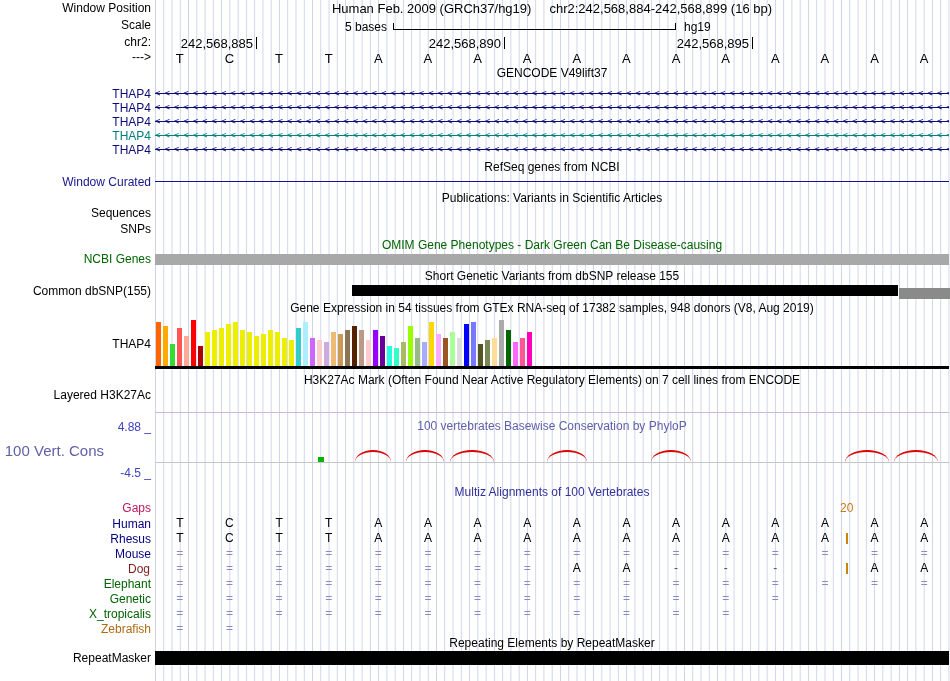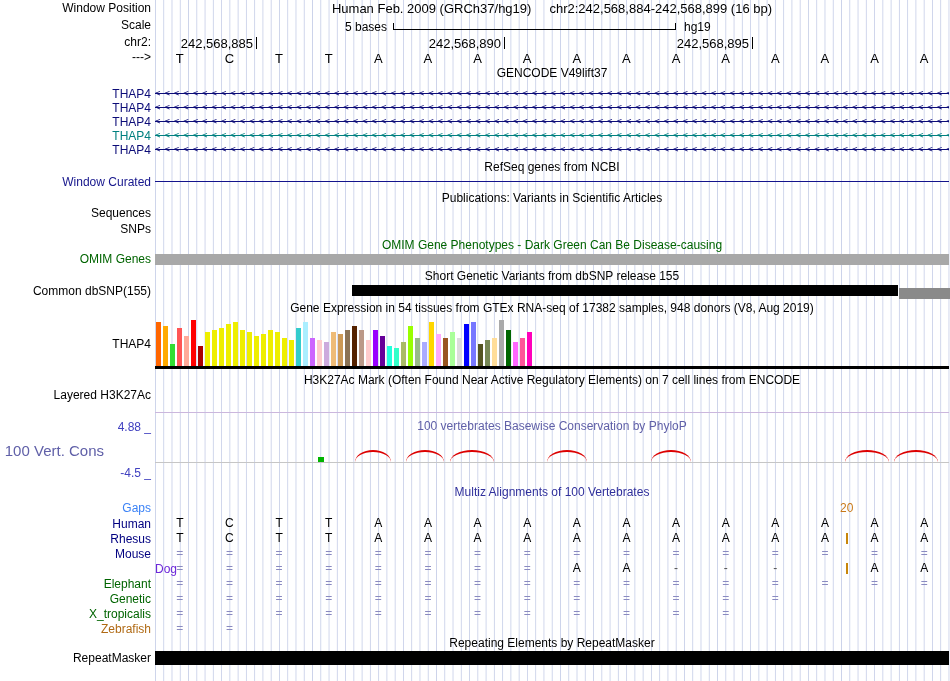--- a/index.html
+++ b/index.html
@@ -7,21 +7,21 @@
   #screen{position:relative;width:950px;height:681px;background:#fff;overflow:hidden;
     font-family:"Liberation Sans","DejaVu Sans",sans-serif;font-size:12px;color:#000}
   #grid{position:absolute;left:155px;top:0;width:795px;height:681px;
     background-image:linear-gradient(to right,#ccd3ea 1px,transparent 1px);
     background-size:8.27px 100%}
   .lbl{position:absolute;left:0;width:151px;text-align:right;white-space:nowrap;line-height:13px;font-size:12px}
   .lbl-short{position:absolute;left:0;width:104px;text-align:right;white-space:nowrap;line-height:13px;font-size:15px}
   .title{position:absolute;left:155px;width:794px;text-align:center;white-space:pre;line-height:13px;font-size:12px}
   .big{font-size:13px}
   .c-navy{color:#16168c}.c-navy2{color:#30309c}.c-green{color:#006400}
-  .c-blue{color:#4040c0}.c-slate{color:#6060a8}.c-orange{color:#3b82f6}
+  .c-blue{color:#4040c0}.c-slate{color:#6060a8}.c-orange{color:#be185d}
 </style>
 </head>
 <body>
 
 <div id="screen">
   <div id="grid"></div>
 
   <div class="lbl" style="top:2px">Window Position</div>
   <div class="title big" style="top:2px">Human Feb. 2009 (GRCh37/hg19)     chr2:242,568,884-242,568,899 (16 bp)</div>
 
@@ -38,21 +38,21 @@
   <div class="title" style="top:161px">RefSeq genes from NCBI</div>
   <div style="position:absolute;left:155px;top:181px;width:794px;height:1px;background:#14148c"></div>
   <div class="lbl c-navy" style="top:176px">Window Curated</div>
 
   <div class="title" style="top:192px">Publications: Variants in Scientific Articles</div>
   <div class="lbl" style="top:207px">Sequences</div>
   <div class="lbl" style="top:223px">SNPs</div>
 
   <div class="title c-green" style="top:239px">OMIM Gene Phenotypes - Dark Green Can Be Disease-causing</div>
   <div style="position:absolute;left:155px;top:254px;width:794px;height:11px;background:#a8a8a8"></div>
-  <div class="lbl c-green" style="top:253px">OMIM Genes</div>
+  <div class="lbl c-green" style="top:253px">NCBI Genes</div>
 
   <div class="title" style="top:270px">Short Genetic Variants from dbSNP release 155</div>
   <div class="lbl" style="top:285px">Common dbSNP(155)</div>
   <div style="position:absolute;left:352px;top:285px;width:546px;height:11px;background:#000"></div>
   <div style="position:absolute;left:899px;top:288px;width:51px;height:11px;background:#8a8a8a"></div>
 
   <div class="title" style="top:302px">Gene Expression in 54 tissues from GTEx RNA-seq of 17382 samples, 948 donors (V8, Aug 2019)</div>
   <div class="lbl" style="top:338px">THAP4</div>
   <div style="position:absolute;left:155px;top:366px;width:794px;height:3px;background:#000"></div>
 
@@ -215,21 +215,21 @@
     <div style="position: absolute; left: 452.75px; top: 546px; width: 49.63px; text-align: center; color: rgb(138, 138, 192); line-height: 15px; font-size: 12px;">=</div>
     <div style="position: absolute; left: 502.38px; top: 546px; width: 49.63px; text-align: center; color: rgb(138, 138, 192); line-height: 15px; font-size: 12px;">=</div>
     <div style="position: absolute; left: 552px; top: 546px; width: 49.63px; text-align: center; color: rgb(138, 138, 192); line-height: 15px; font-size: 12px;">=</div>
     <div style="position: absolute; left: 601.63px; top: 546px; width: 49.63px; text-align: center; color: rgb(138, 138, 192); line-height: 15px; font-size: 12px;">=</div>
     <div style="position: absolute; left: 651.25px; top: 546px; width: 49.63px; text-align: center; color: rgb(138, 138, 192); line-height: 15px; font-size: 12px;">=</div>
     <div style="position: absolute; left: 700.88px; top: 546px; width: 49.63px; text-align: center; color: rgb(138, 138, 192); line-height: 15px; font-size: 12px;">=</div>
     <div style="position: absolute; left: 750.5px; top: 546px; width: 49.63px; text-align: center; color: rgb(138, 138, 192); line-height: 15px; font-size: 12px;">=</div>
     <div style="position: absolute; left: 800.13px; top: 546px; width: 49.63px; text-align: center; color: rgb(138, 138, 192); line-height: 15px; font-size: 12px;">=</div>
     <div style="position: absolute; left: 849.75px; top: 546px; width: 49.63px; text-align: center; color: rgb(138, 138, 192); line-height: 15px; font-size: 12px;">=</div>
     <div style="position: absolute; left: 899.38px; top: 546px; width: 49.63px; text-align: center; color: rgb(138, 138, 192); line-height: 15px; font-size: 12px;">=</div>
-    <div style="position: absolute; left: 0px; top: 562px; width: 177px; text-align: right; color: #6d28d9; white-space: nowrap;">Dog</div>
+    <div style="position: absolute; left: 0px; top: 562px; width: 150px; text-align: right; color: #7f1d1d; white-space: nowrap;">Dog</div>
     <div style="position: absolute; left: 155px; top: 561px; width: 49.63px; text-align: center; color: rgb(138, 138, 192); line-height: 15px; font-size: 12px;">=</div>
     <div style="position: absolute; left: 204.63px; top: 561px; width: 49.63px; text-align: center; color: rgb(138, 138, 192); line-height: 15px; font-size: 12px;">=</div>
     <div style="position: absolute; left: 254.25px; top: 561px; width: 49.63px; text-align: center; color: rgb(138, 138, 192); line-height: 15px; font-size: 12px;">=</div>
     <div style="position: absolute; left: 303.88px; top: 561px; width: 49.63px; text-align: center; color: rgb(138, 138, 192); line-height: 15px; font-size: 12px;">=</div>
     <div style="position: absolute; left: 353.5px; top: 561px; width: 49.63px; text-align: center; color: rgb(138, 138, 192); line-height: 15px; font-size: 12px;">=</div>
     <div style="position: absolute; left: 403.13px; top: 561px; width: 49.63px; text-align: center; color: rgb(138, 138, 192); line-height: 15px; font-size: 12px;">=</div>
     <div style="position: absolute; left: 452.75px; top: 561px; width: 49.63px; text-align: center; color: rgb(138, 138, 192); line-height: 15px; font-size: 12px;">=</div>
     <div style="position: absolute; left: 502.38px; top: 561px; width: 49.63px; text-align: center; color: rgb(138, 138, 192); line-height: 15px; font-size: 12px;">=</div>
     <div style="position: absolute; left: 552px; top: 561px; width: 49.63px; text-align: center; color: rgb(0, 0, 0); line-height: 15px; font-size: 12px;">A</div>
     <div style="position: absolute; left: 601.63px; top: 561px; width: 49.63px; text-align: center; color: rgb(0, 0, 0); line-height: 15px; font-size: 12px;">A</div>

